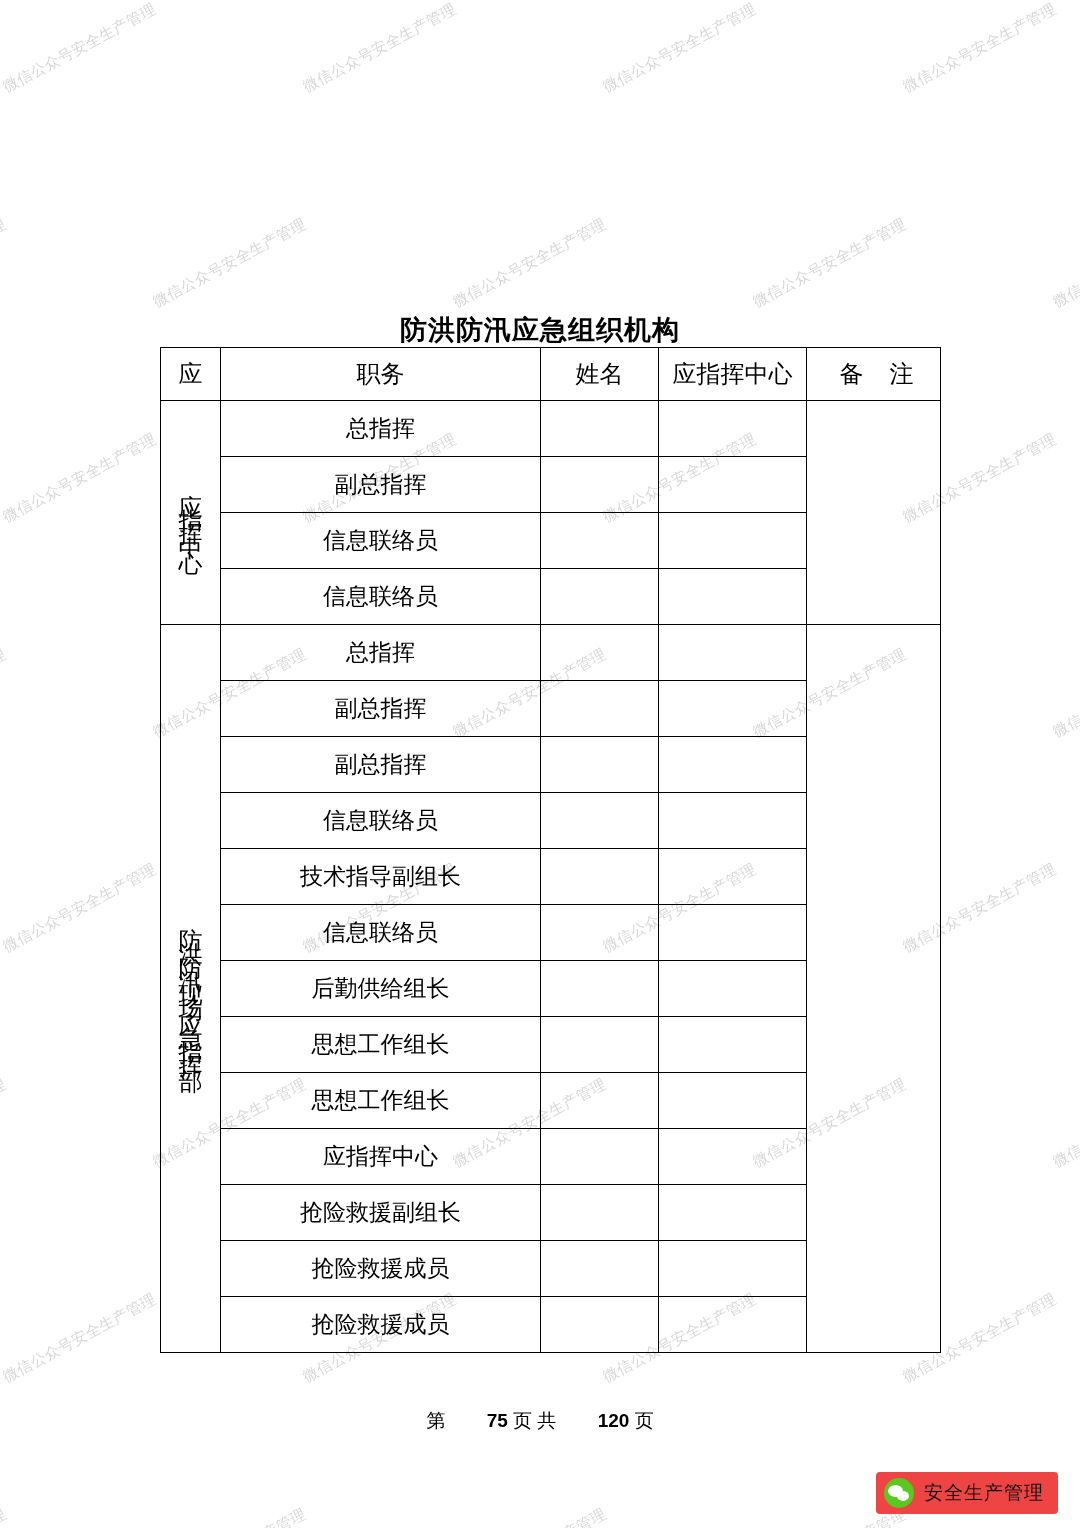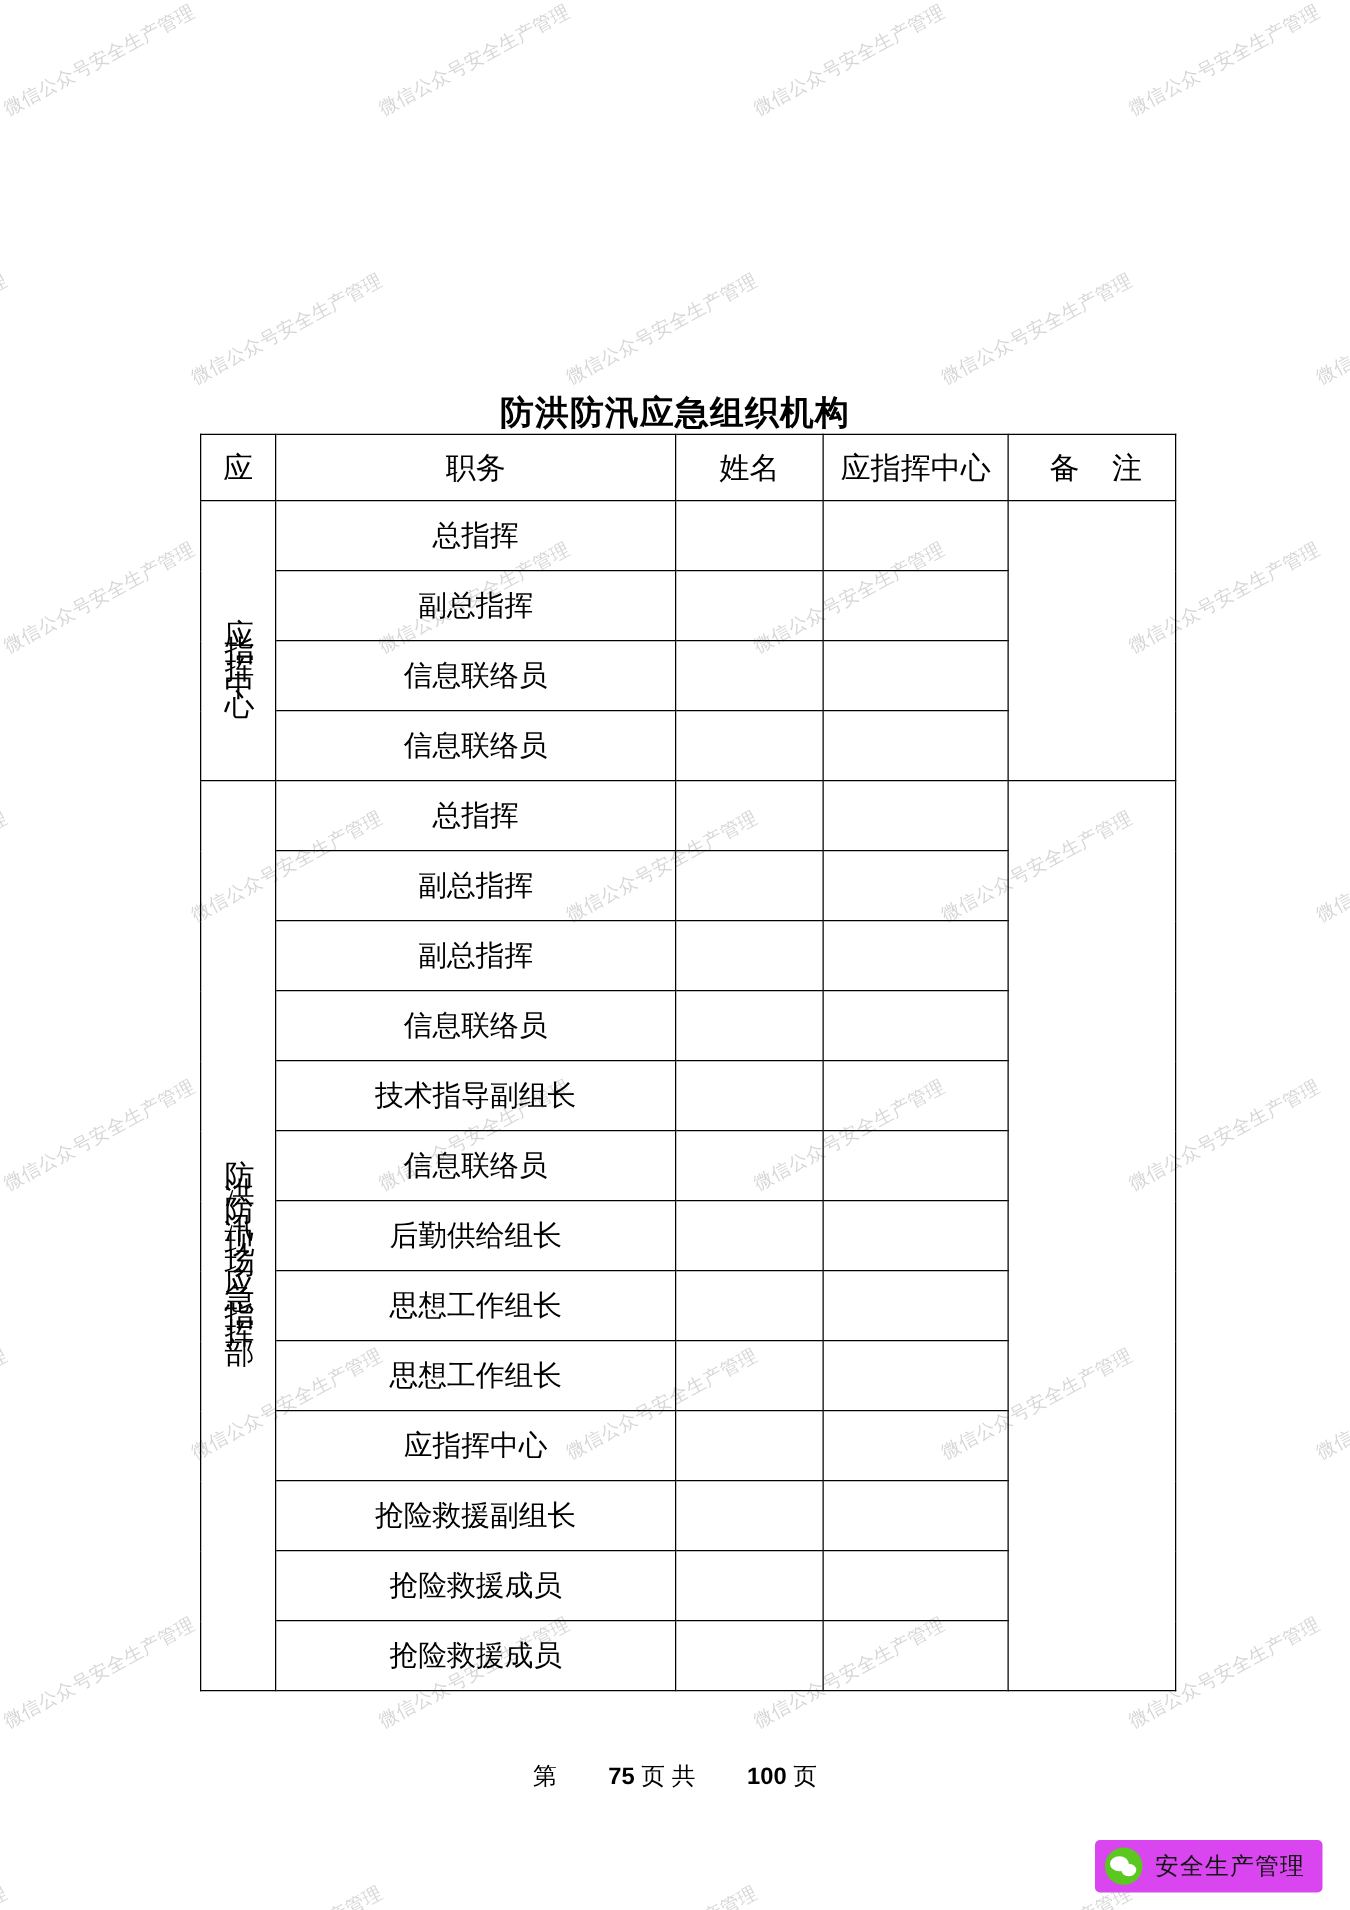--- a/index.html
+++ b/index.html
@@ -117,21 +117,21 @@
   .page-footer .num { font-weight: bold; margin-left: 36px; }
 
   
   .brand {
     position: absolute;
     right: 22px;
     bottom: 14px;
     display: flex;
     align-items: center;
     gap: 10px;
-    background: #d946ef;
+    background: #ef4444;
     padding: 6px 14px 6px 8px;
     border-radius: 4px;
     z-index: 20;
   }
   .brand .wechat-icon {
     width: 30px;
     height: 30px;
     border-radius: 50%;
     background: #5ac81e;
     position: relative;
@@ -328,21 +328,21 @@
           <td></td>
         </tr>
       </tbody>
     </table>
   </div>
 
   <div class="page-footer">
     <span>第</span>
     <span class="num">75</span>
     <span>页  共</span>
-    <span class="num">100</span>
+    <span class="num">120</span>
     <span>页</span>
   </div>
 
   <div class="brand">
     <span class="wechat-icon"></span>
     <span class="brand-text">安全生产管理</span>
   </div>
 
 </div>
 

